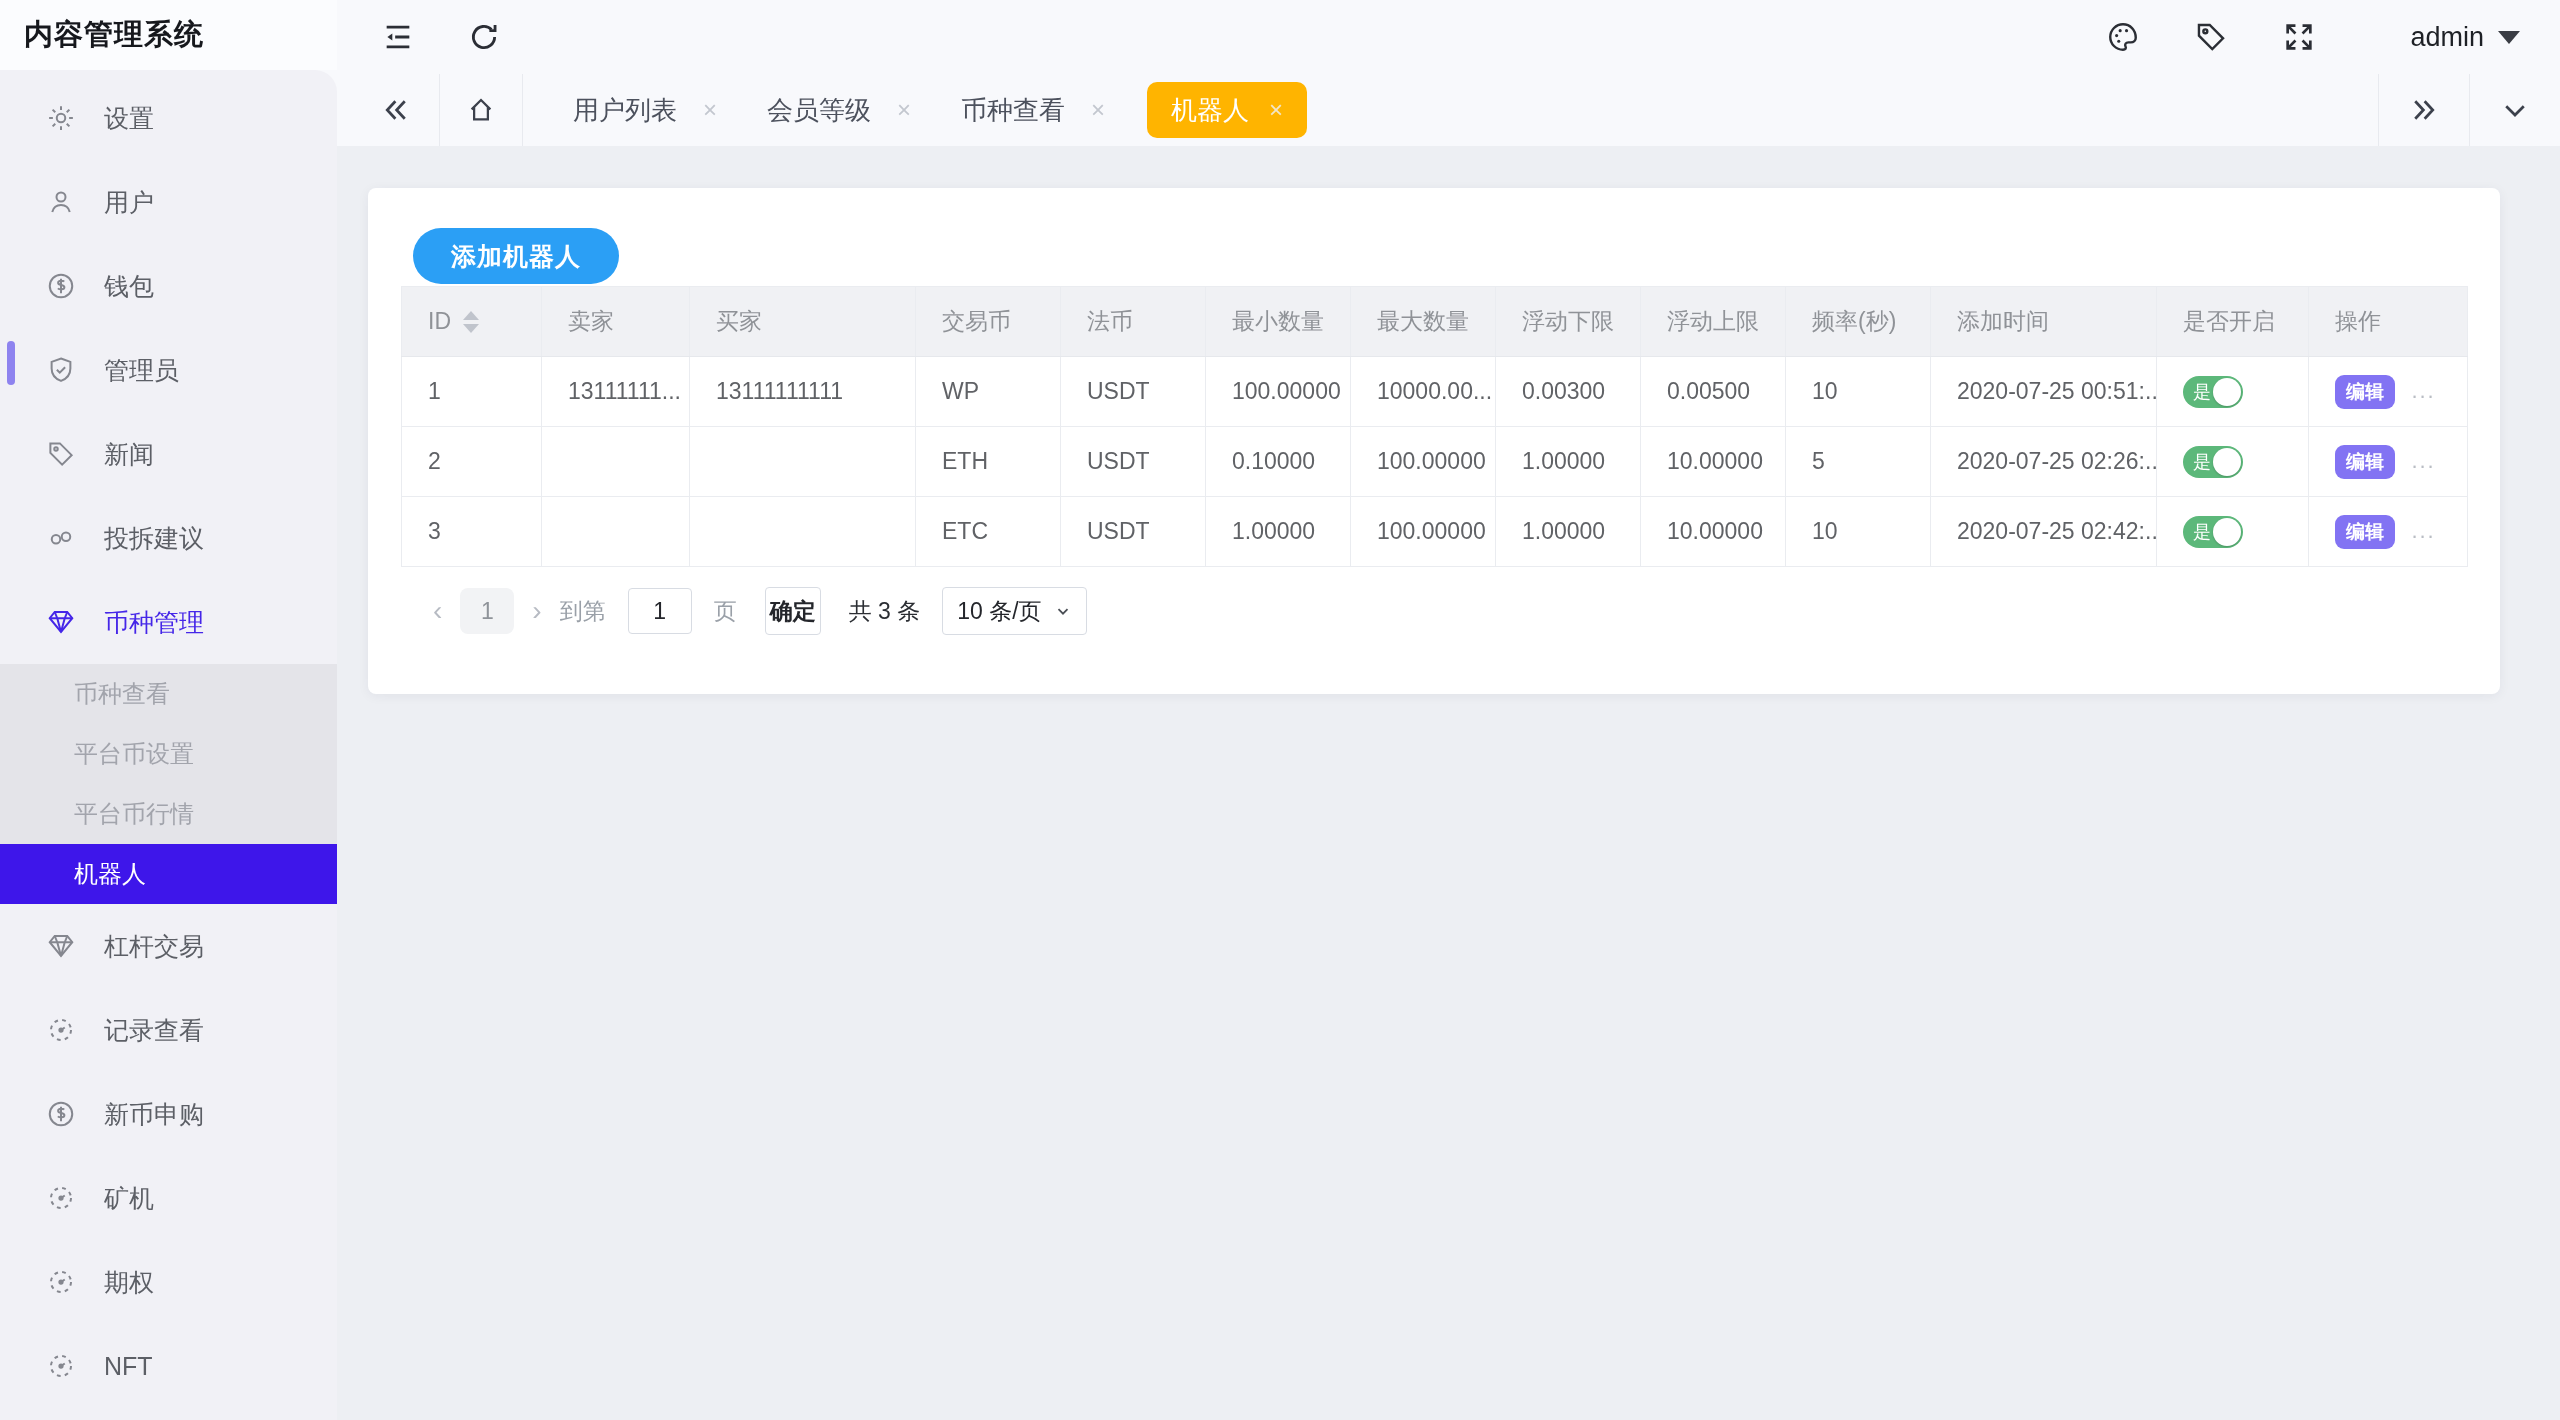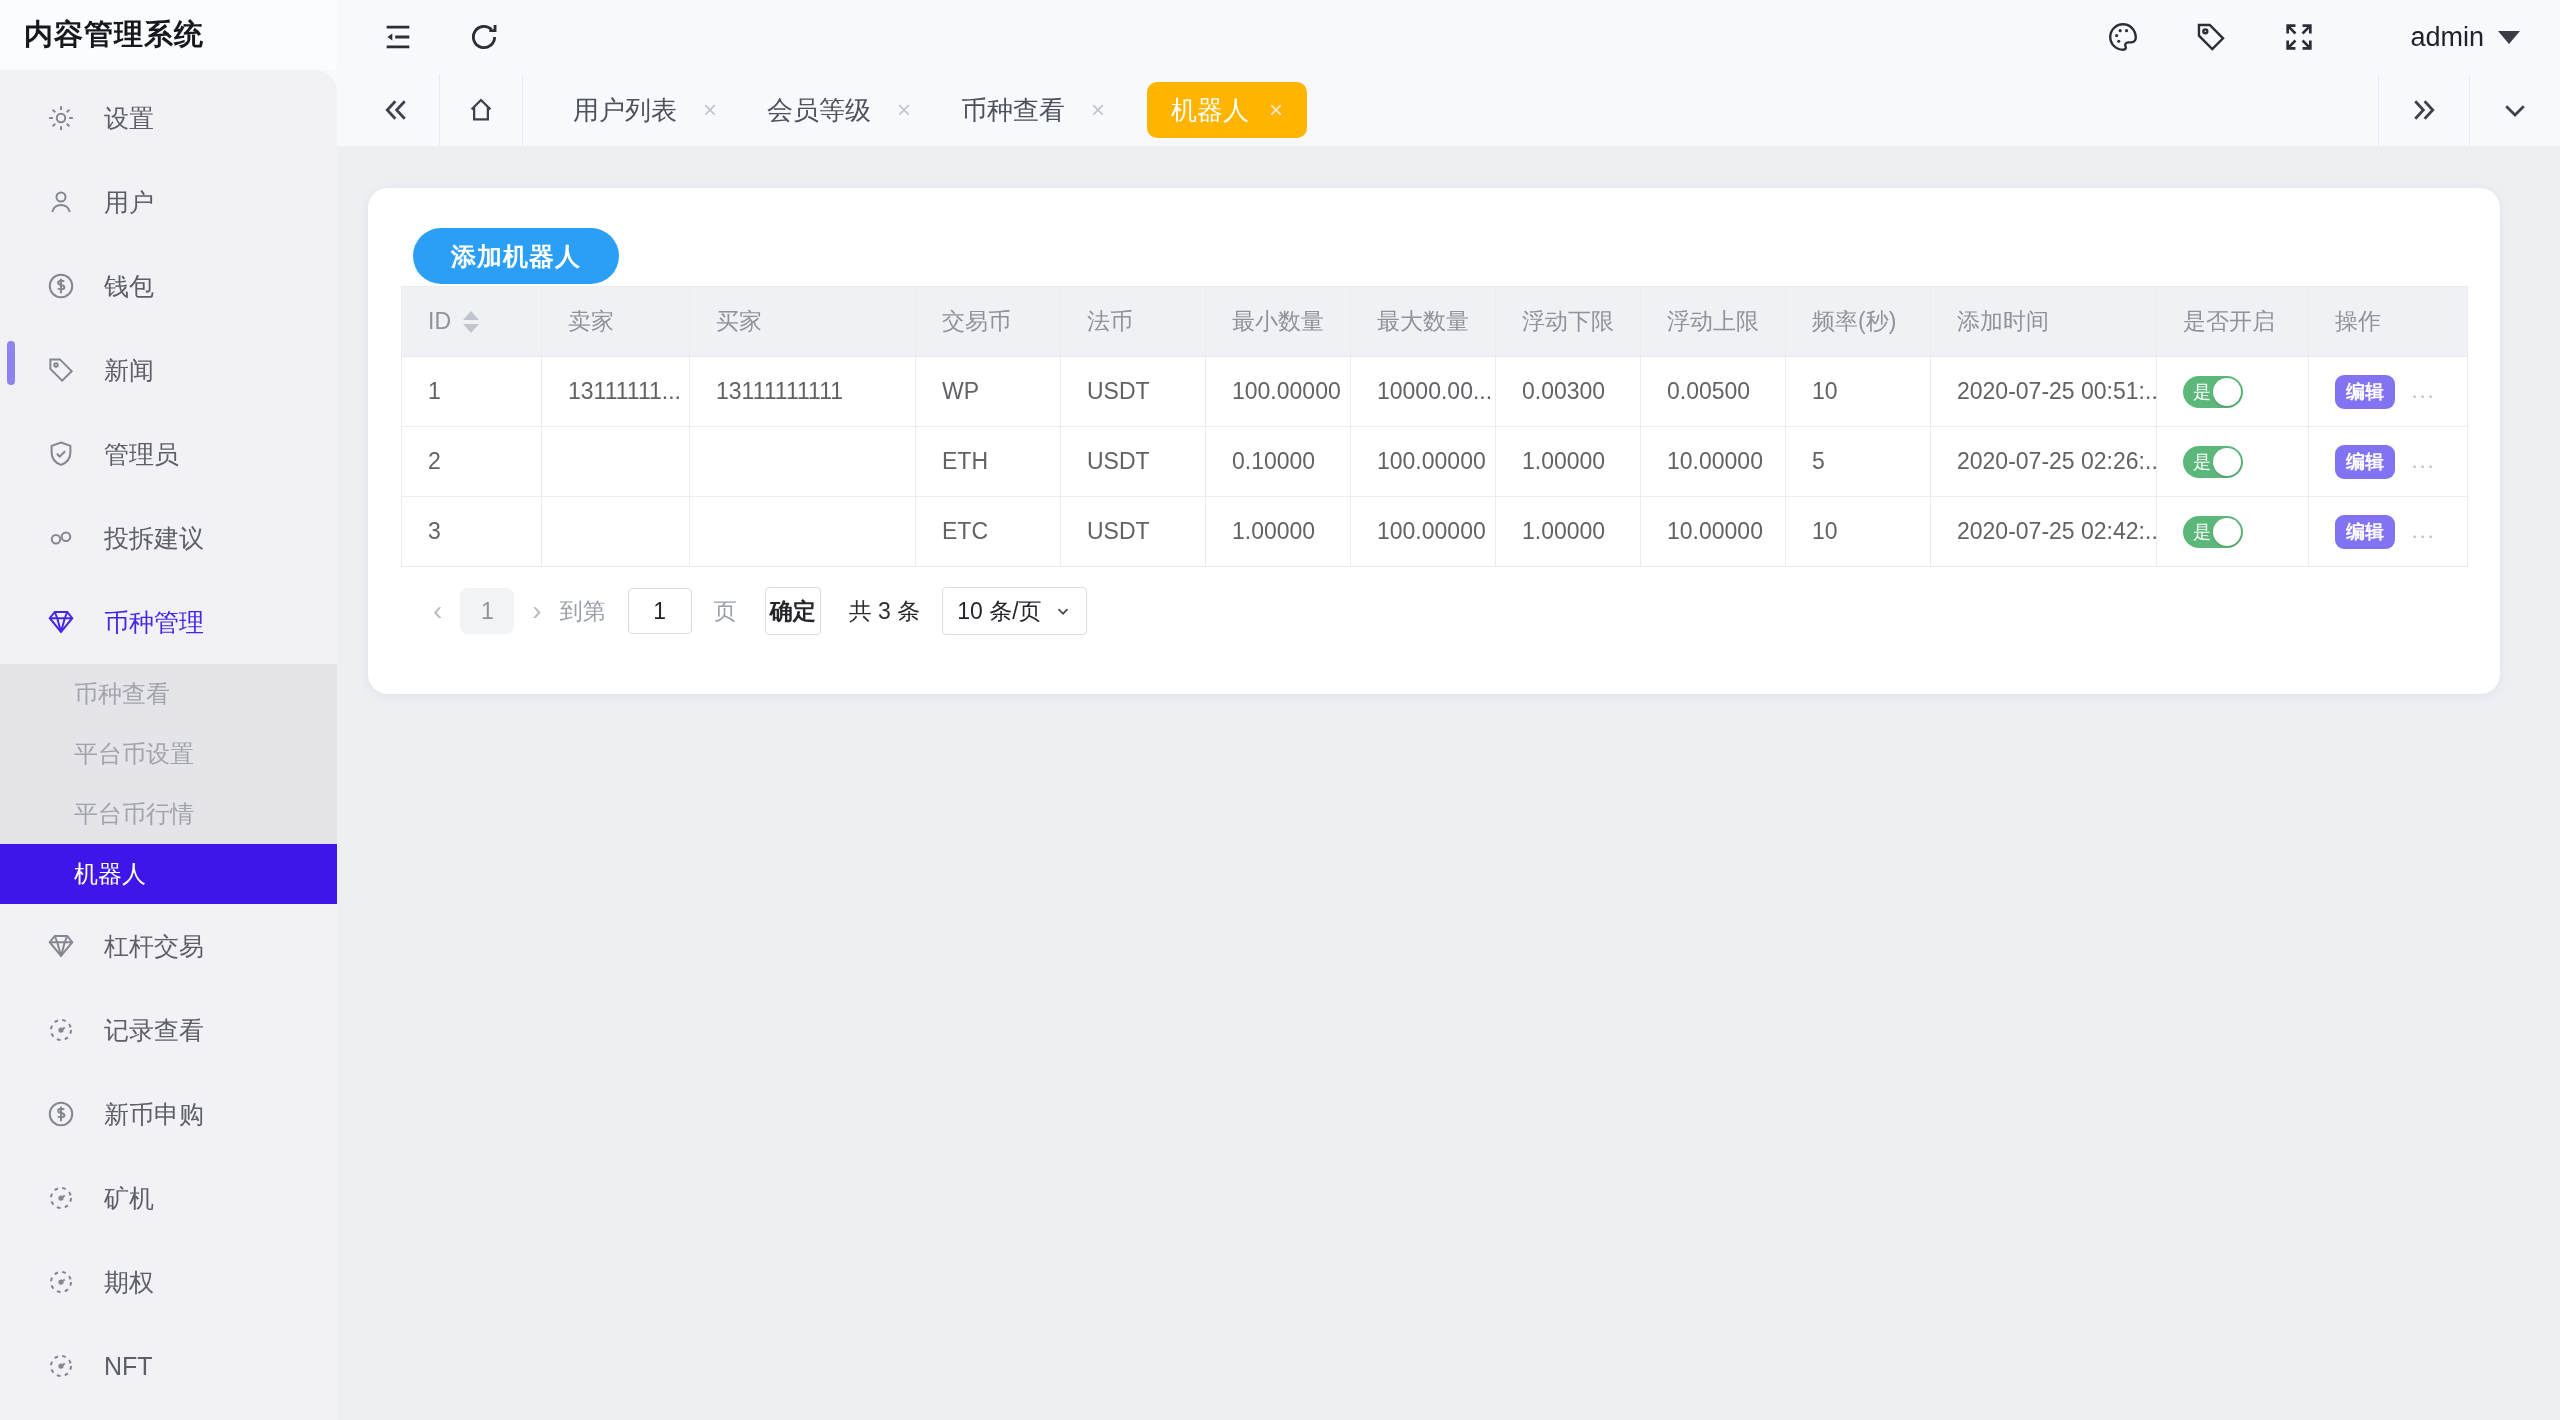--- a/index.html
+++ b/index.html
@@ -58,21 +58,21 @@
   .tab.active { background:var(--tab-active,#ffb400); border-radius:10px;
     height:56px; padding:0 24px; margin-left:42px; }
   .tab.active .tab-label { color:#ffffff; }
   .tab.active .tab-close { color:#f2e6c8; margin-left:20px; }
   .tb-right { margin-left:auto; display:flex; align-items:center; }
   .tb-right .tb-ico { margin:0 30px; }
 
   
   .content { position:absolute; left:337px; top:146px; right:0; bottom:0; background:#edeff3; }
   .card { margin:42px 0 0 31px; width:2132px; height:506px; background:#ffffff;
-    border-radius:20px; box-shadow:0 2px 12px rgba(30,40,70,.06); padding:40px 33px 0 33px; }
+    border-radius:8px; box-shadow:0 2px 12px rgba(30,40,70,.06); padding:40px 33px 0 33px; }
 
   .add-btn { display:inline-flex; align-items:center; justify-content:center;
     height:56px; padding:0 38px; margin-left:12px; border:none; border-radius:28px;
     background:var(--accent-blue,#2b9ff5); color:#fff; font-size:25px; font-weight:bold;
     cursor:pointer; letter-spacing:1px; }
 
   table { margin-top:2px; width:2066px; table-layout:fixed; border-collapse:collapse; }
   th, td { border:1px solid #eaecf0; height:70px; padding:0 0 0 26px; text-align:left;
     font-weight:normal; white-space:nowrap; overflow:hidden; }
   thead th { background:#f0f1f4; color:#8f9297; font-size:23px; border-bottom:1px solid #e6e8ec; }
@@ -152,34 +152,34 @@
         <svg viewBox="0 0 24 24" fill="none" stroke="currentColor" stroke-width="1.6">
             <circle cx="12" cy="12" r="9"></circle>
             <path d="M14.5 8.5c-.6-.9-4.8-1.4-4.8 1s5 .9 5 3.4c0 2.2-4 2.1-5.2 1M12 6.2v11.6"></path>
           </svg>
       </span>
       <span>钱包</span>
     </div>
     <div class="nav-item">
       <span class="ico">
         <svg viewBox="0 0 24 24" fill="none" stroke="currentColor" stroke-width="1.6">
+            <path d="M12 2.8l7.5 2.7v5.2c0 4.8-3.1 8.3-7.5 10-4.4-1.7-7.5-5.2-7.5-10V5.5z"></path>
+            <path d="M8.7 11.8l2.3 2.3 4.3-4.3"></path>
+          </svg>
+      </span>
+      <span>管理员</span>
+    </div>
+    <div class="nav-item">
+      <span class="ico">
+        <svg viewBox="0 0 24 24" fill="none" stroke="currentColor" stroke-width="1.6">
             <path d="M3.5 3.5h7.6l9.4 9.4-7.6 7.6-9.4-9.4z"></path>
             <circle cx="8" cy="8" r="1.4"></circle>
           </svg>
       </span>
       <span>新闻</span>
-    </div>
-    <div class="nav-item">
-      <span class="ico">
-        <svg viewBox="0 0 24 24" fill="none" stroke="currentColor" stroke-width="1.6">
-            <path d="M12 2.8l7.5 2.7v5.2c0 4.8-3.1 8.3-7.5 10-4.4-1.7-7.5-5.2-7.5-10V5.5z"></path>
-            <path d="M8.7 11.8l2.3 2.3 4.3-4.3"></path>
-          </svg>
-      </span>
-      <span>管理员</span>
     </div>
     <div class="nav-item">
       <span class="ico">
         <svg viewBox="0 0 24 24" fill="none" stroke="currentColor" stroke-width="1.6">
             <circle cx="8" cy="13" r="3.4"></circle>
             <circle cx="16" cy="11" r="3.4"></circle>
           </svg>
       </span>
       <span>投拆建议</span>
     </div>

